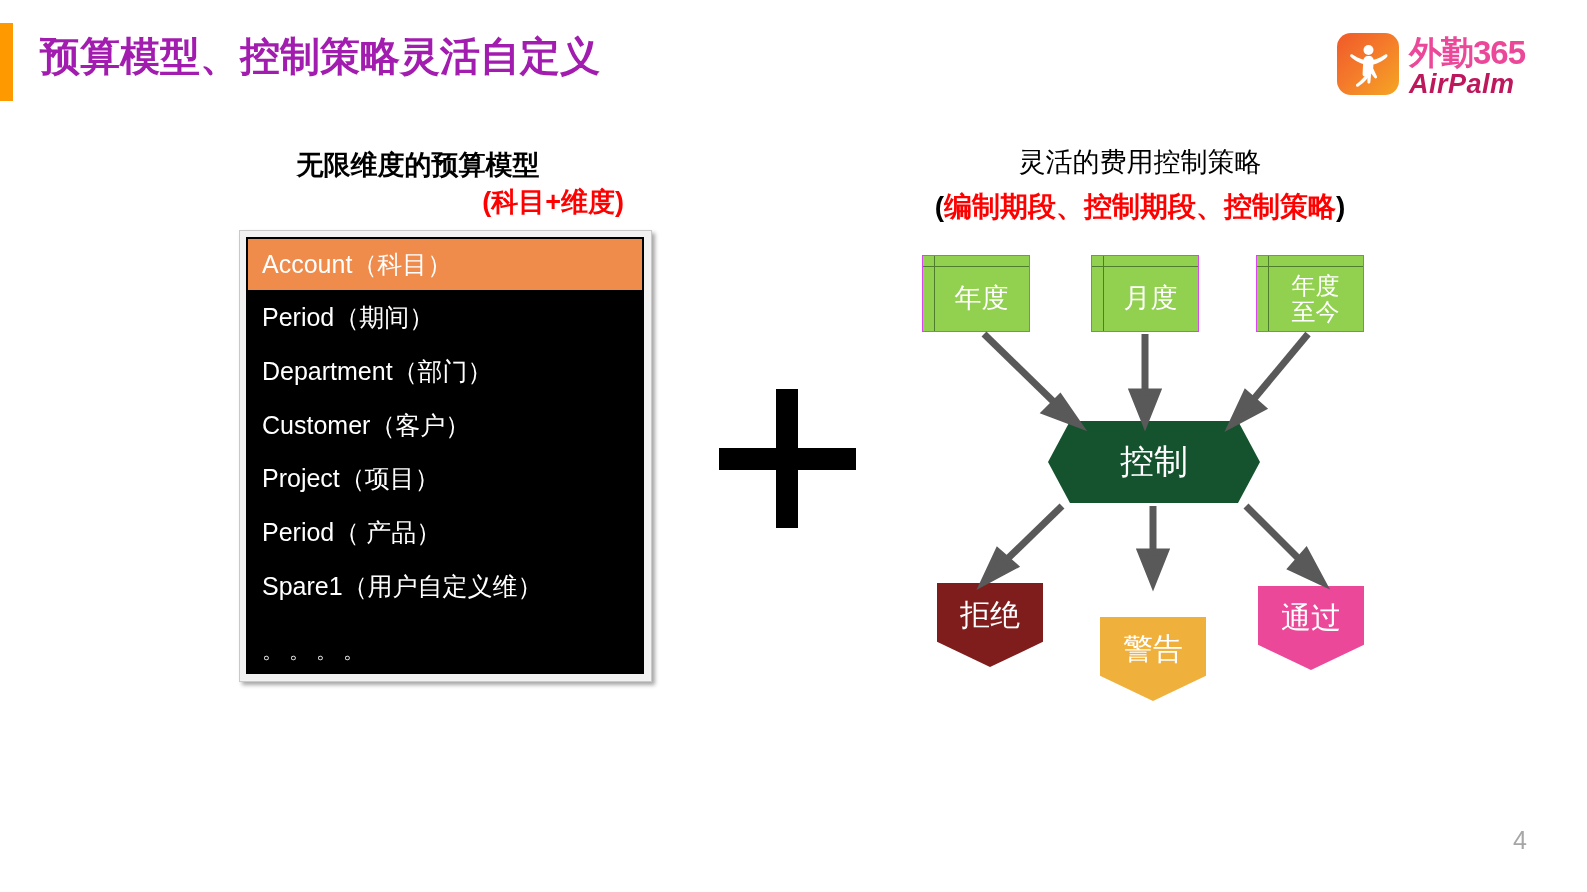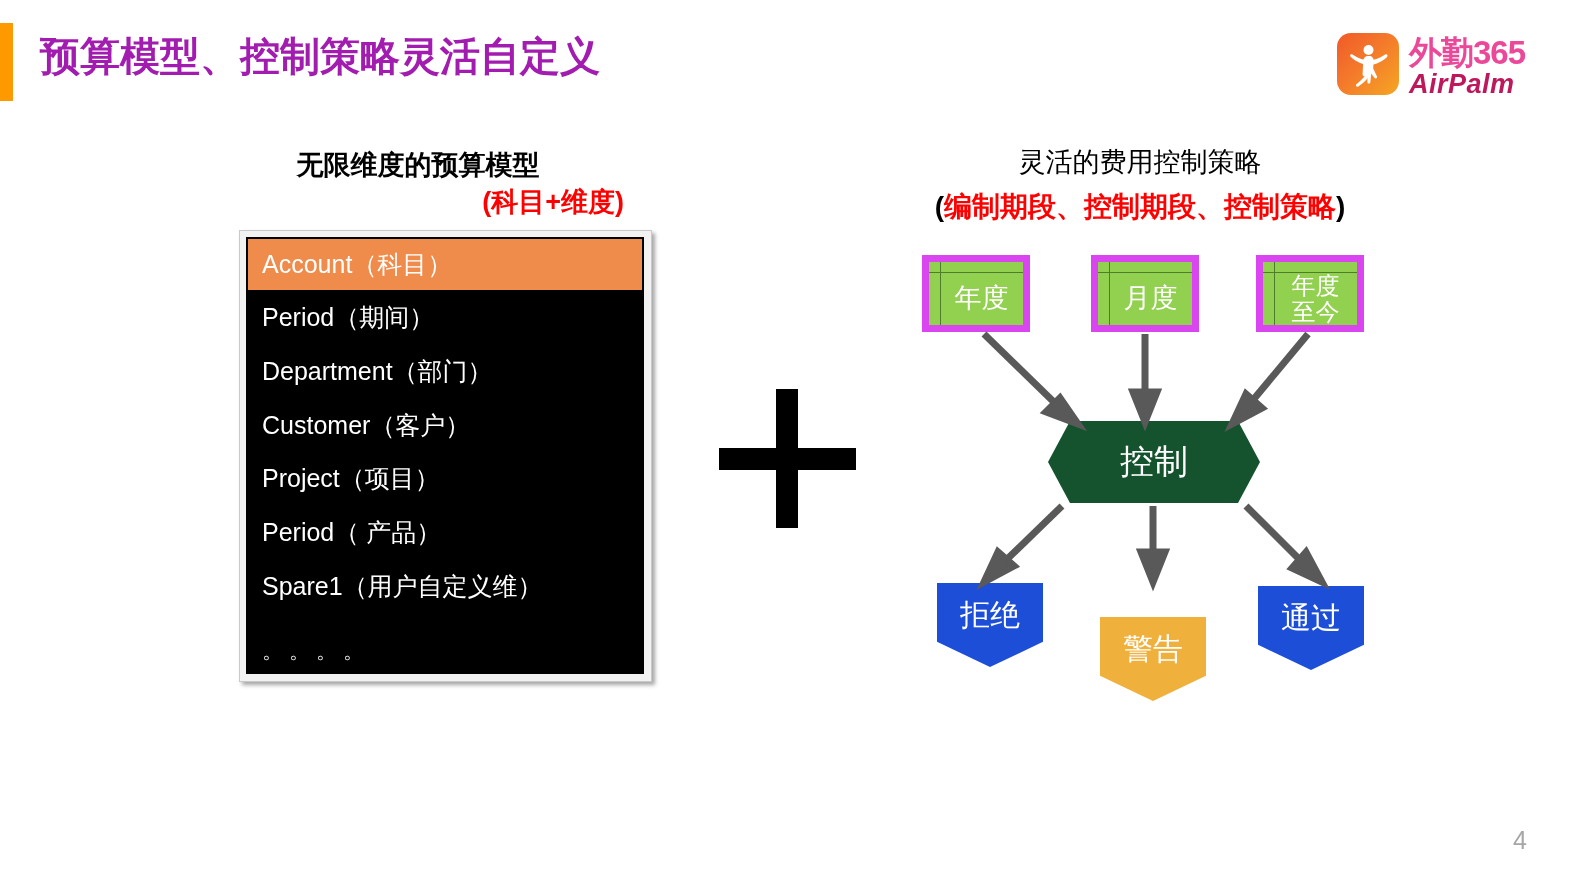--- a/index.html
+++ b/index.html
@@ -188,21 +188,21 @@
     font-weight: bold;
     color: #000000;
     white-space: nowrap;
   }
   #right-heading-2 .red { color: #FF0000; }
 
   
   .period-box {
     position: absolute;
     background: #92D050;
-    border: 7px solid #d946ef;
+    border: 1px solid #d946ef;
     box-sizing: border-box;
     color: #FFFFFF;
     font-size: 27px;
     line-height: 1.08;
     text-align: right;
     display: flex;
     align-items: center;
     justify-content: center;
   }
   .period-box .gutter-v {
@@ -253,23 +253,23 @@
     height: 84px;
     clip-path: polygon(0 0, 100% 0, 100% 70%, 50% 100%, 0 70%);
     display: flex;
     align-items: flex-start;
     justify-content: center;
     padding-top: 12px;
     box-sizing: border-box;
     color: #FFFFFF;
     font-size: 30px;
   }
-  #outcome-0 { left: 937px; top: 583px; background: #1d4ed8; }
+  #outcome-0 { left: 937px; top: 583px; background: #7f1d1d; }
   #outcome-1 { left: 1100px; top: 583px; background: #F0B03C; margin-top: 34px; }
-  #outcome-2 { left: 1258px; top: 586px; background: #1d4ed8; text-align: right; }
+  #outcome-2 { left: 1258px; top: 586px; background: #ec4899; text-align: right; }
 
   
   #flow-arrows {
     position: absolute;
     left: 0;
     top: 0;
     width: 1587px;
     height: 892px;
     pointer-events: none;
   }

